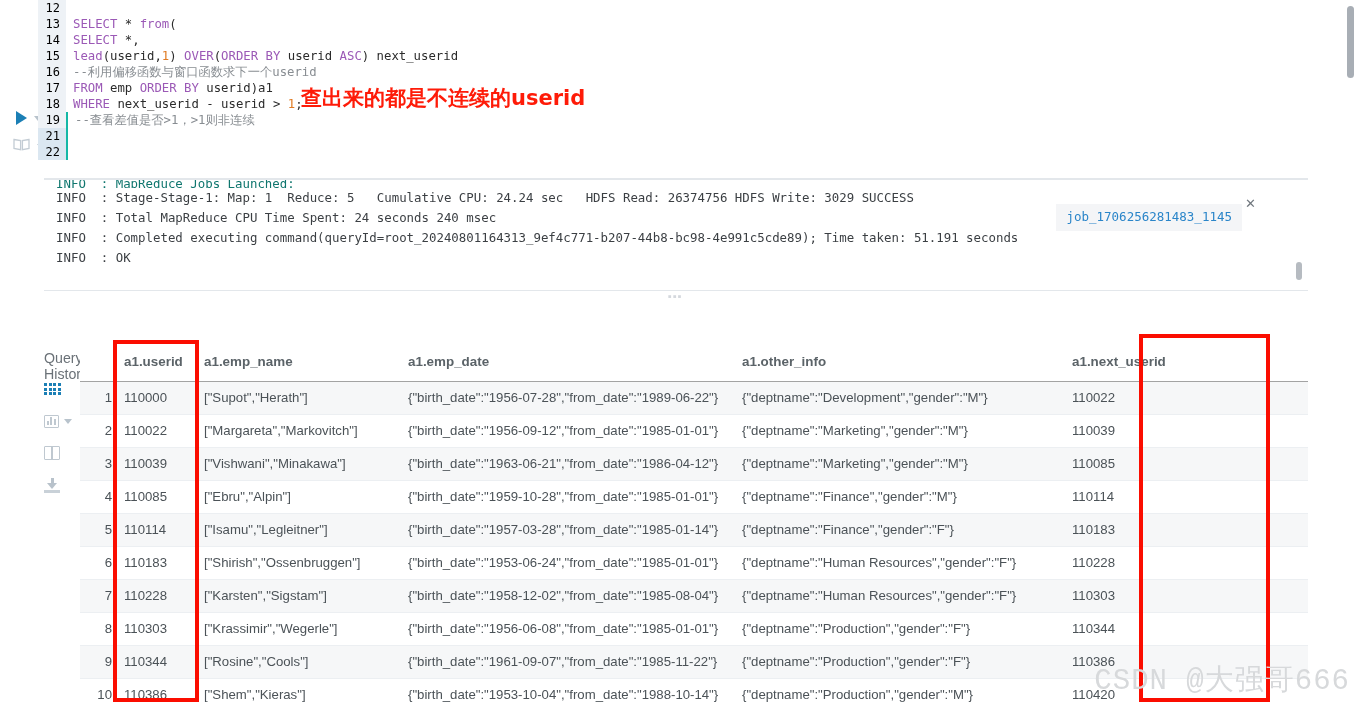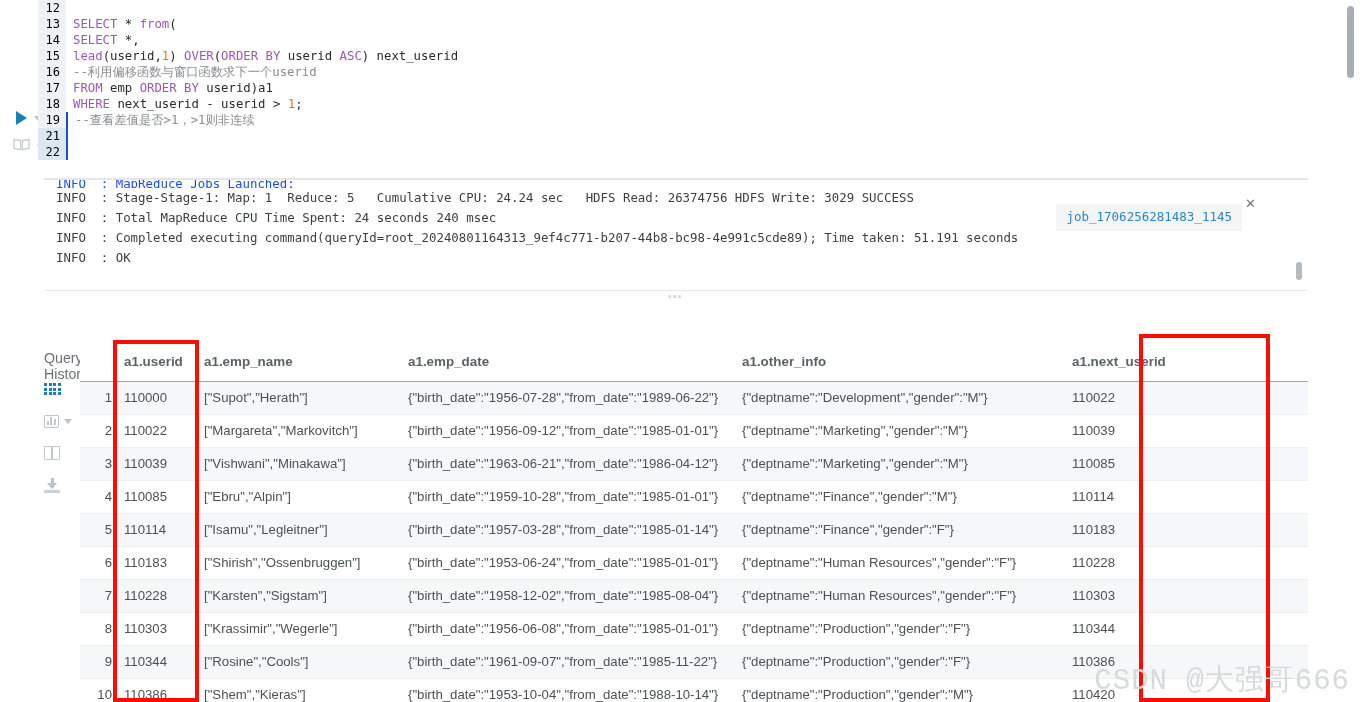--- a/index.html
+++ b/index.html
@@ -42,21 +42,21 @@
     width:22px; text-align:right; color:#000000; padding-right:6px;
     background:#eef2f6; flex:0 0 28px; font-size:12px;
   }
   .lnum.hl { background:#dbe7f1; }
   .ctext { padding-left:7px; color:#333; }
   .kw { color:#9b59b6; }
   .num { color:#e07b24; }
   .cmt { color:#888d92; }
   .fn { color:#9b59b6; }
   .plain { color:#2b2b2b; }
-  .caret-line { border-left:2px solid #1d4ed8; margin-left:0; }
+  .caret-line { border-left:2px solid #14b8a6; margin-left:0; }
 
   .annotation {
     position:absolute; left:301px; top:84px;
     color:#fe1b08; font-size:21px; font-weight:600;
     font-family:"DejaVu Sans","Liberation Sans",sans-serif;
     letter-spacing:0px; white-space:nowrap;
   }
 
   .editor-scroll {
     position:absolute; right:8px; top:6px; width:7px; height:152px;
@@ -73,21 +73,21 @@
   }
   .console {
     position:absolute; left:44px; top:180px; width:1264px; height:110px;
     background:#ffffff; overflow:hidden;
   }
   .log-line {
     font-family:"DejaVu Sans Mono","Liberation Mono",monospace;
     font-size:12.4px; color:#3b3f43; white-space:pre; height:20px; line-height:20px;
     padding-left:12px;
   }
-  .log-line.clipped { color:#1d4ed8; height:8px; line-height:8px; overflow:hidden; }
+  .log-line.clipped { color:#0f766e; height:8px; line-height:8px; overflow:hidden; }
   .job-chip {
     position:absolute; right:66px; top:24px;
     background:#f4f5f7; padding:5px 10px 7px 10px;
     font-size:12.5px; color:#2a85c9;
     font-family:"DejaVu Sans Mono","Liberation Mono",monospace;
   }
   .chip-close {
     position:absolute; right:52px; top:16px;
     color:#6f767d; font-size:13px; cursor:pointer;
     font-family:"Liberation Sans",sans-serif;
@@ -216,20 +216,21 @@
         <div class="cline"><span class="lnum">14</span><span class="ctext"><span class="kw">SELECT</span><span class="plain"> *,</span></span></div>
         <div class="cline"><span class="lnum">15</span><span class="ctext"><span class="fn">lead</span><span class="plain">(userid,</span><span class="num">1</span><span class="plain">) </span><span class="kw">OVER</span><span class="plain">(</span><span class="kw">ORDER BY</span><span class="plain"> userid </span><span class="kw">ASC</span><span class="plain">) next_userid</span></span></div>
         <div class="cline"><span class="lnum">16</span><span class="ctext"><span class="cmt">--利用偏移函数与窗口函数求下一个userid</span></span></div>
         <div class="cline"><span class="lnum">17</span><span class="ctext"><span class="kw">FROM</span><span class="plain"> emp </span><span class="kw">ORDER BY</span><span class="plain"> userid)a1</span></span></div>
         <div class="cline"><span class="lnum">18</span><span class="ctext"><span class="kw">WHERE</span><span class="plain"> next_userid - userid &gt; </span><span class="num">1</span><span class="plain">;</span></span></div>
         <div class="cline"><span class="lnum">19</span><span class="ctext caret-line"><span class="cmt">--查看差值是否&gt;1，&gt;1则非连续</span></span></div>
         <div class="cline"><span class="lnum hl">21</span><span class="ctext caret-line"></span></div>
         <div class="cline"><span class="lnum hl">22</span><span class="ctext caret-line"></span></div>
       </div>
 
+    <div class="annotation">查出来的都是不连续的userid</div>
 
     <div class="editor-scroll"></div>
     <div class="editor-scroll-thumb"></div>
   </div>
 
   <div class="console-sep"></div>
   <div class="console">
     <div id="log-lines">
         <div class="log-line clipped">INFO  : MapReduce Jobs Launched:</div>
         <div class="log-line">INFO  : Stage-Stage-1: Map: 1  Reduce: 5   Cumulative CPU: 24.24 sec   HDFS Read: 26374756 HDFS Write: 3029 SUCCESS</div>

